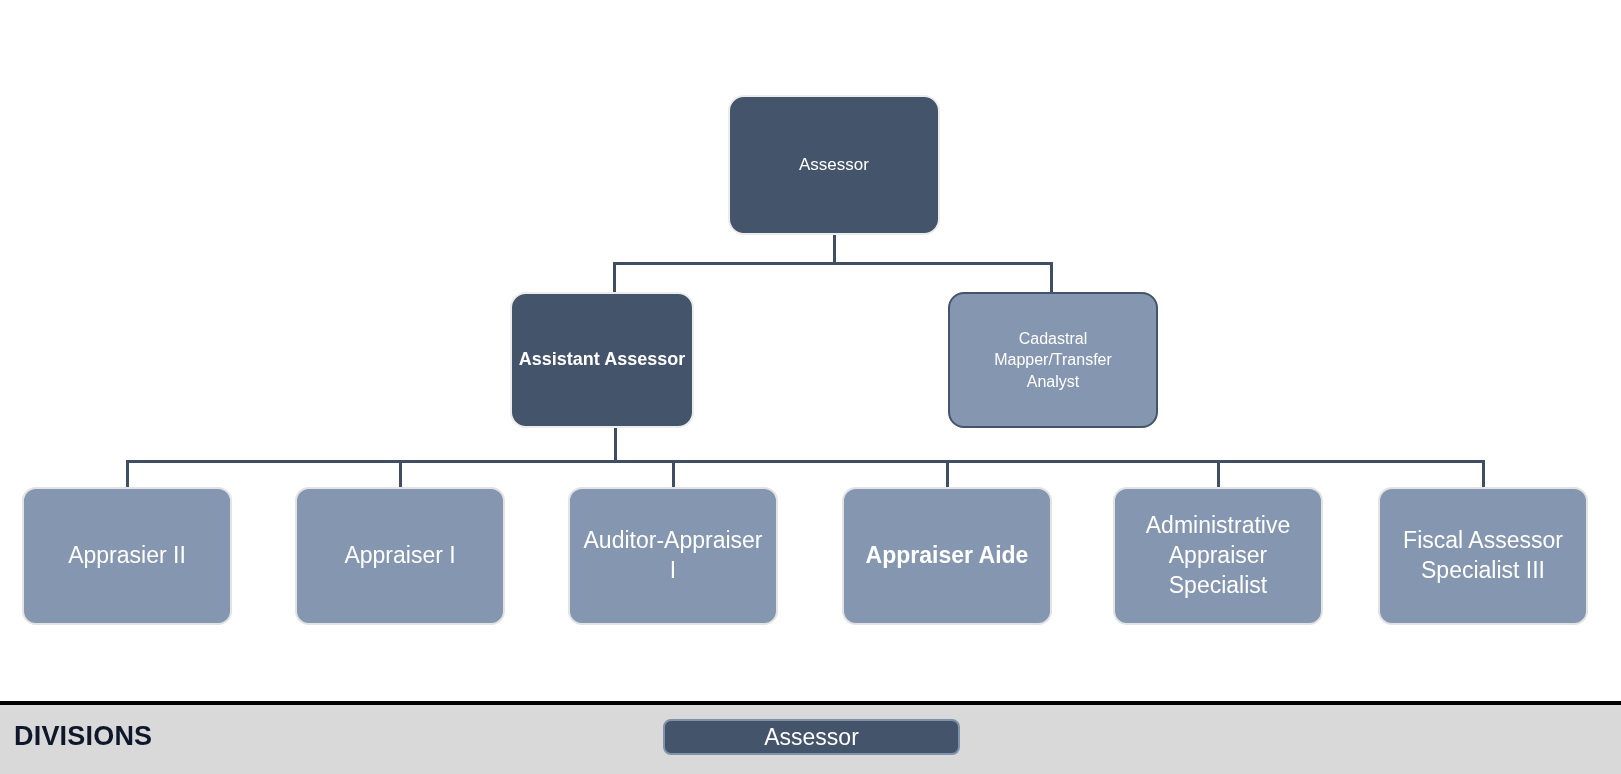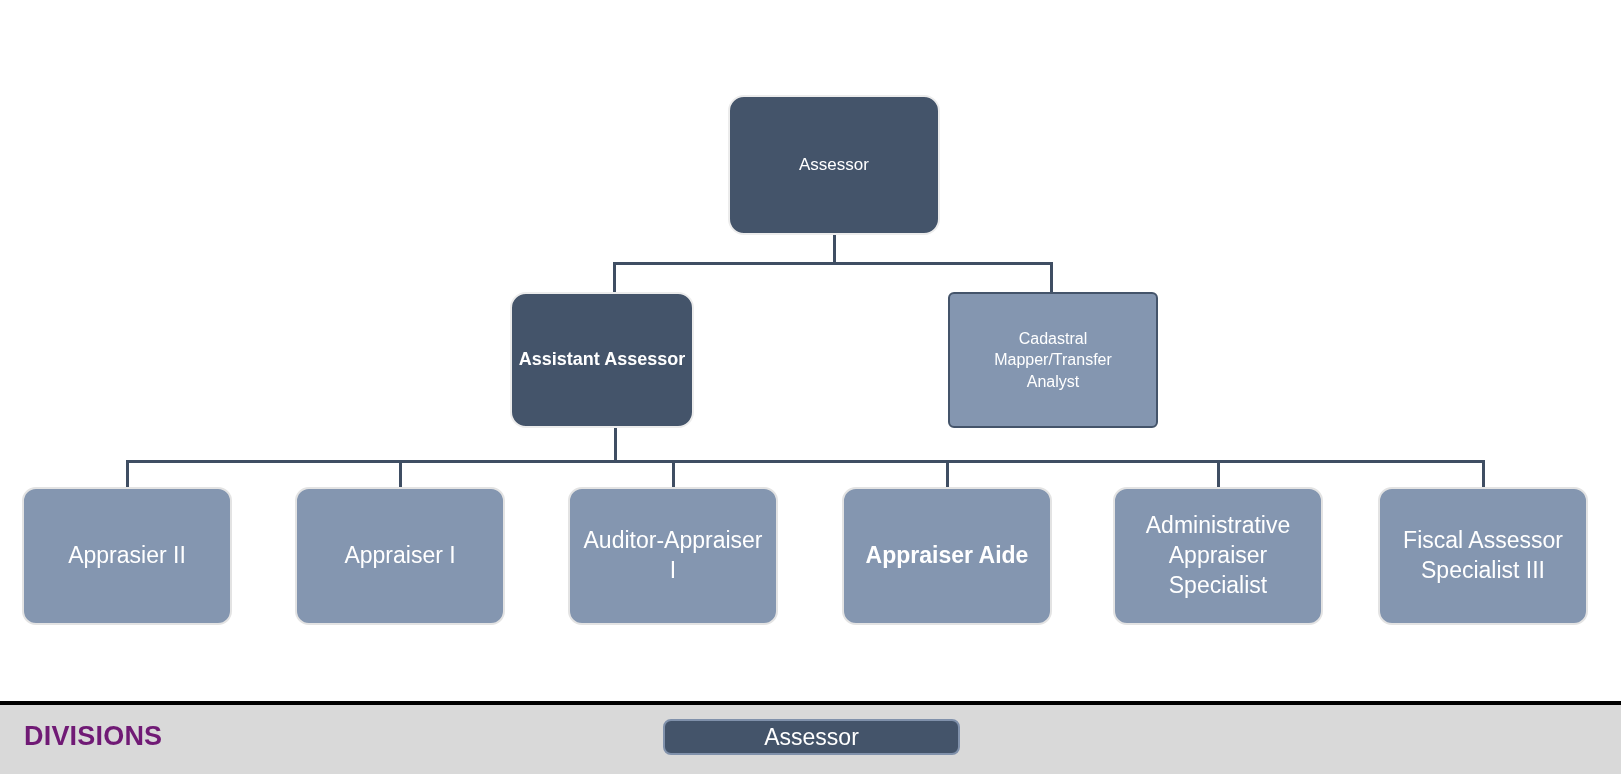--- a/index.html
+++ b/index.html
@@ -29,21 +29,21 @@
     border: 2px solid #ececec;
   }
   .light {
     background: #8496B0;
     border: 2px solid #e3e3e3;
   }
 
   #node-root      { left: 728px; top: 95px;  width: 212px; height: 140px; font-size: 17px; }
   #node-assistant { left: 510px; top: 292px; width: 184px; height: 136px; font-size: 18px; font-weight: bold; }
   #node-cadastral { left: 948px; top: 292px; width: 210px; height: 136px; font-size: 16px;
-                    border: 2px solid #44546A; padding: 0 18px; line-height: 1.35; border-radius: 6px; }
+                    border: 2px solid #44546A; padding: 0 18px; line-height: 1.35; border-radius: 16px; }
 
   .lvl3 { top: 487px; width: 210px; height: 138px; font-size: 23px; padding: 0 10px; border-radius: 14px; }
   #node-l3-0 { left: 22px; }
   #node-l3-1 { left: 295px; }
   #node-l3-2 { left: 568px; }
   #node-l3-3 { left: 842px; font-weight: bold; }
   #node-l3-4 { left: 1113px; }
   #node-l3-5 { left: 1378px; }
 
   
@@ -65,23 +65,23 @@
   
   #footer-line {
     position: absolute; left: 0; top: 701px;
     width: 1621px; height: 4px; background: #000000;
   }
   #footer-bar {
     position: absolute; left: 0; top: 705px;
     width: 1621px; height: 69px; background: #D9D9D9;
   }
   #footer-title {
-    position: absolute; left: 24px; top: 705px; height: 62px;
+    position: absolute; left: 14px; top: 705px; height: 62px;
     display: flex; align-items: center;
-    font-size: 27px; font-weight: bold; color: #701a75;
+    font-size: 27px; font-weight: bold; color: #0f172a;
     letter-spacing: 0.2px;
   }
   #footer-division-button {
     position: absolute; left: 663px; top: 719px;
     width: 297px; height: 36px;
     box-sizing: border-box;
     background: #44546A;
     border: 2px solid #8091ab;
     border-radius: 8px;
     display: flex; align-items: center; justify-content: center;

